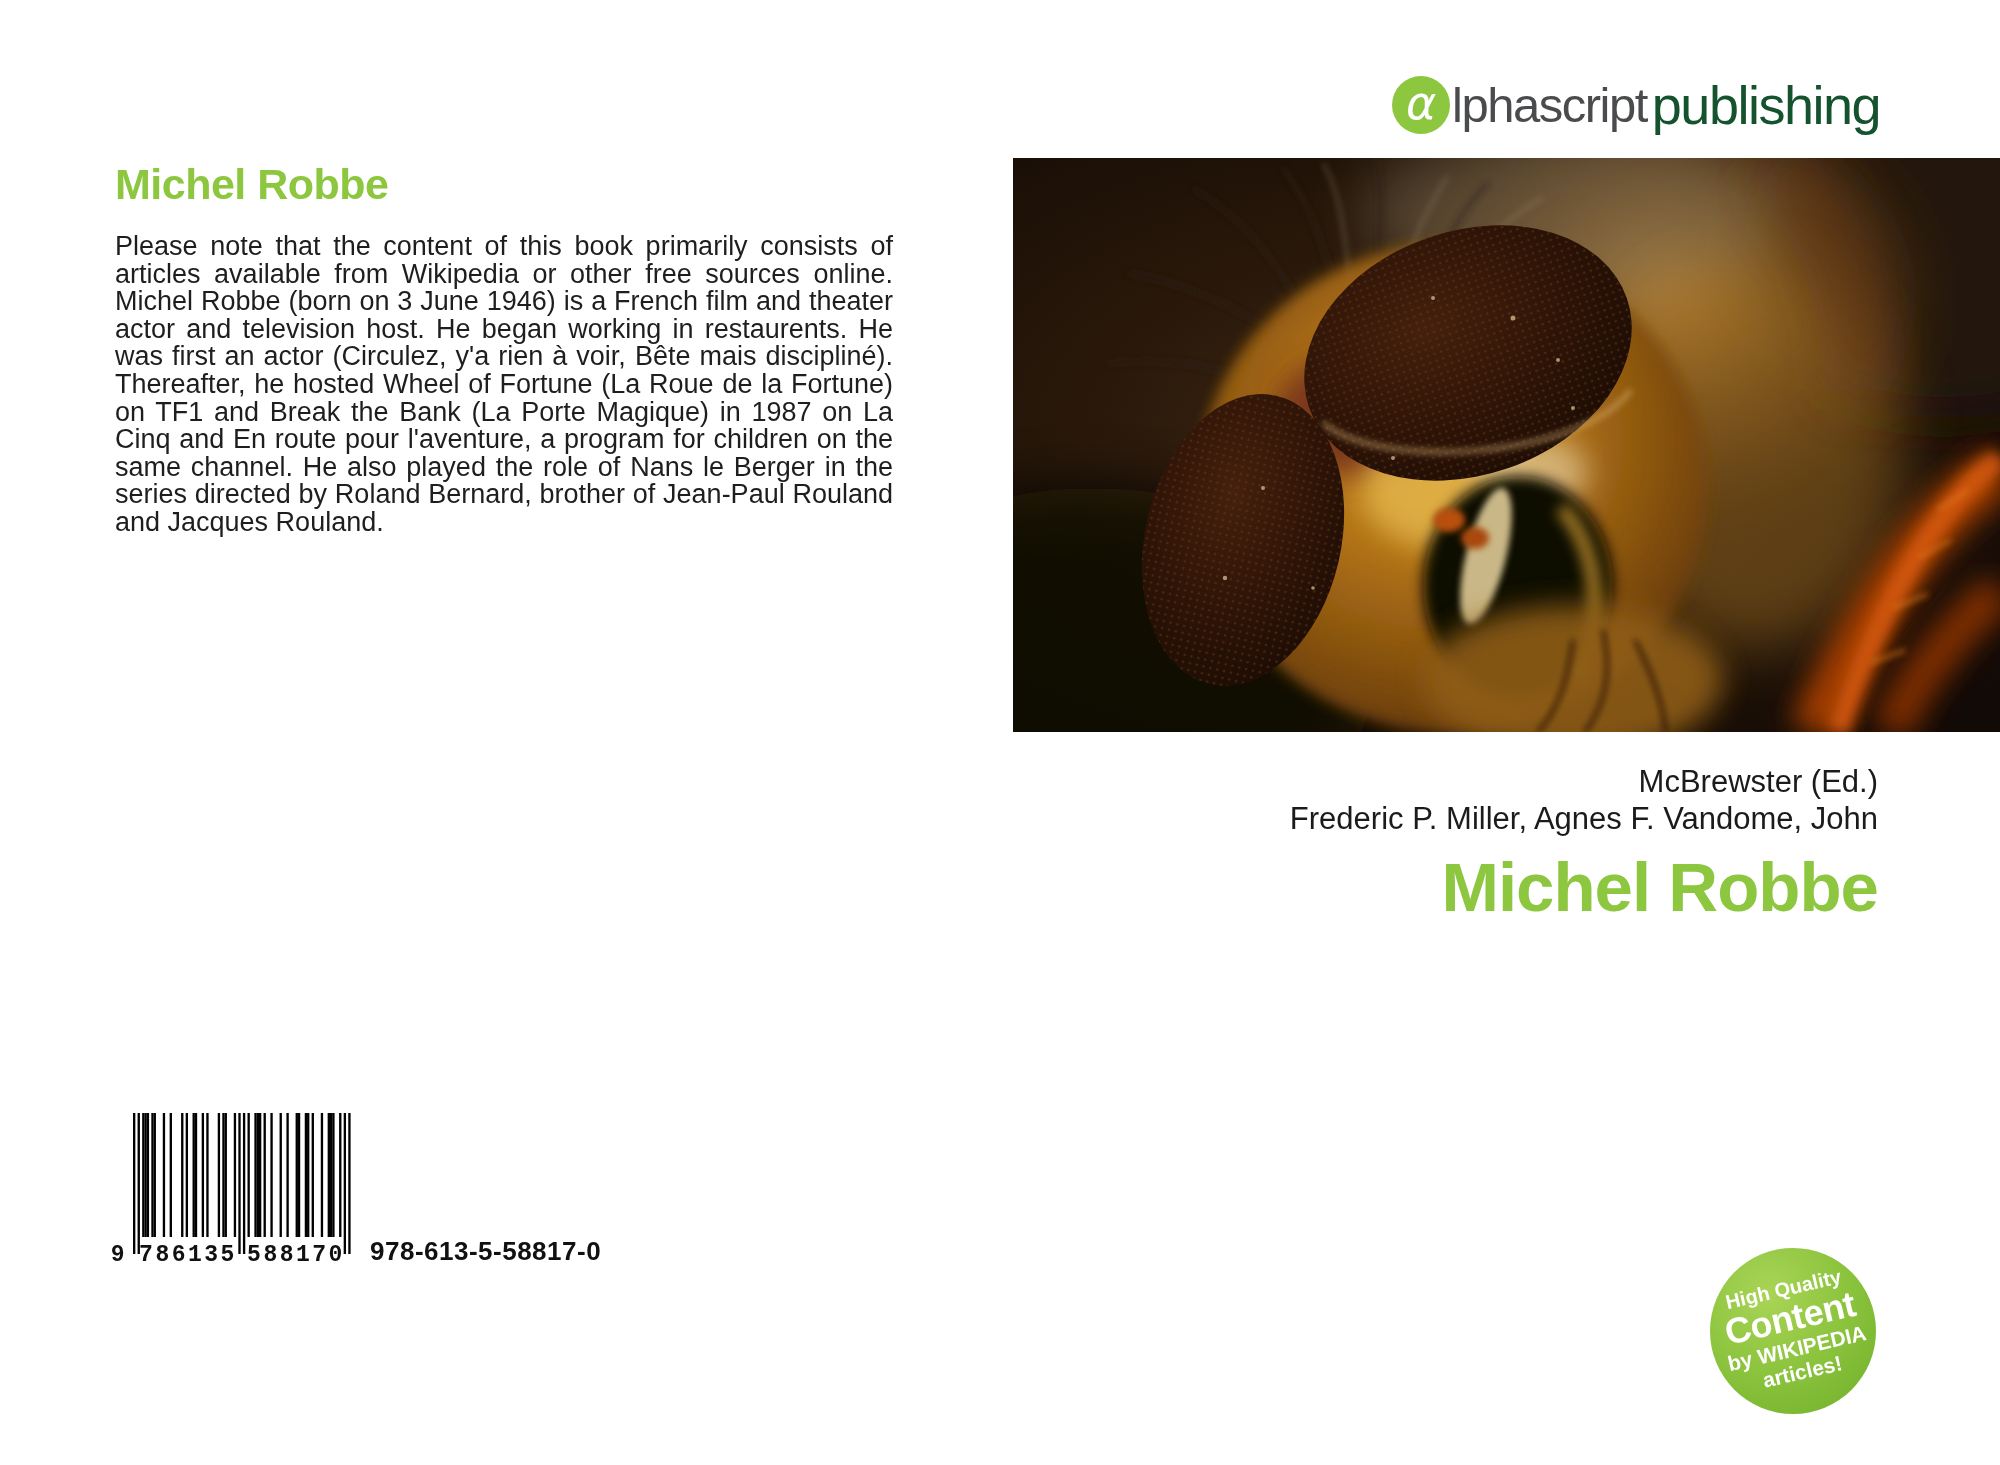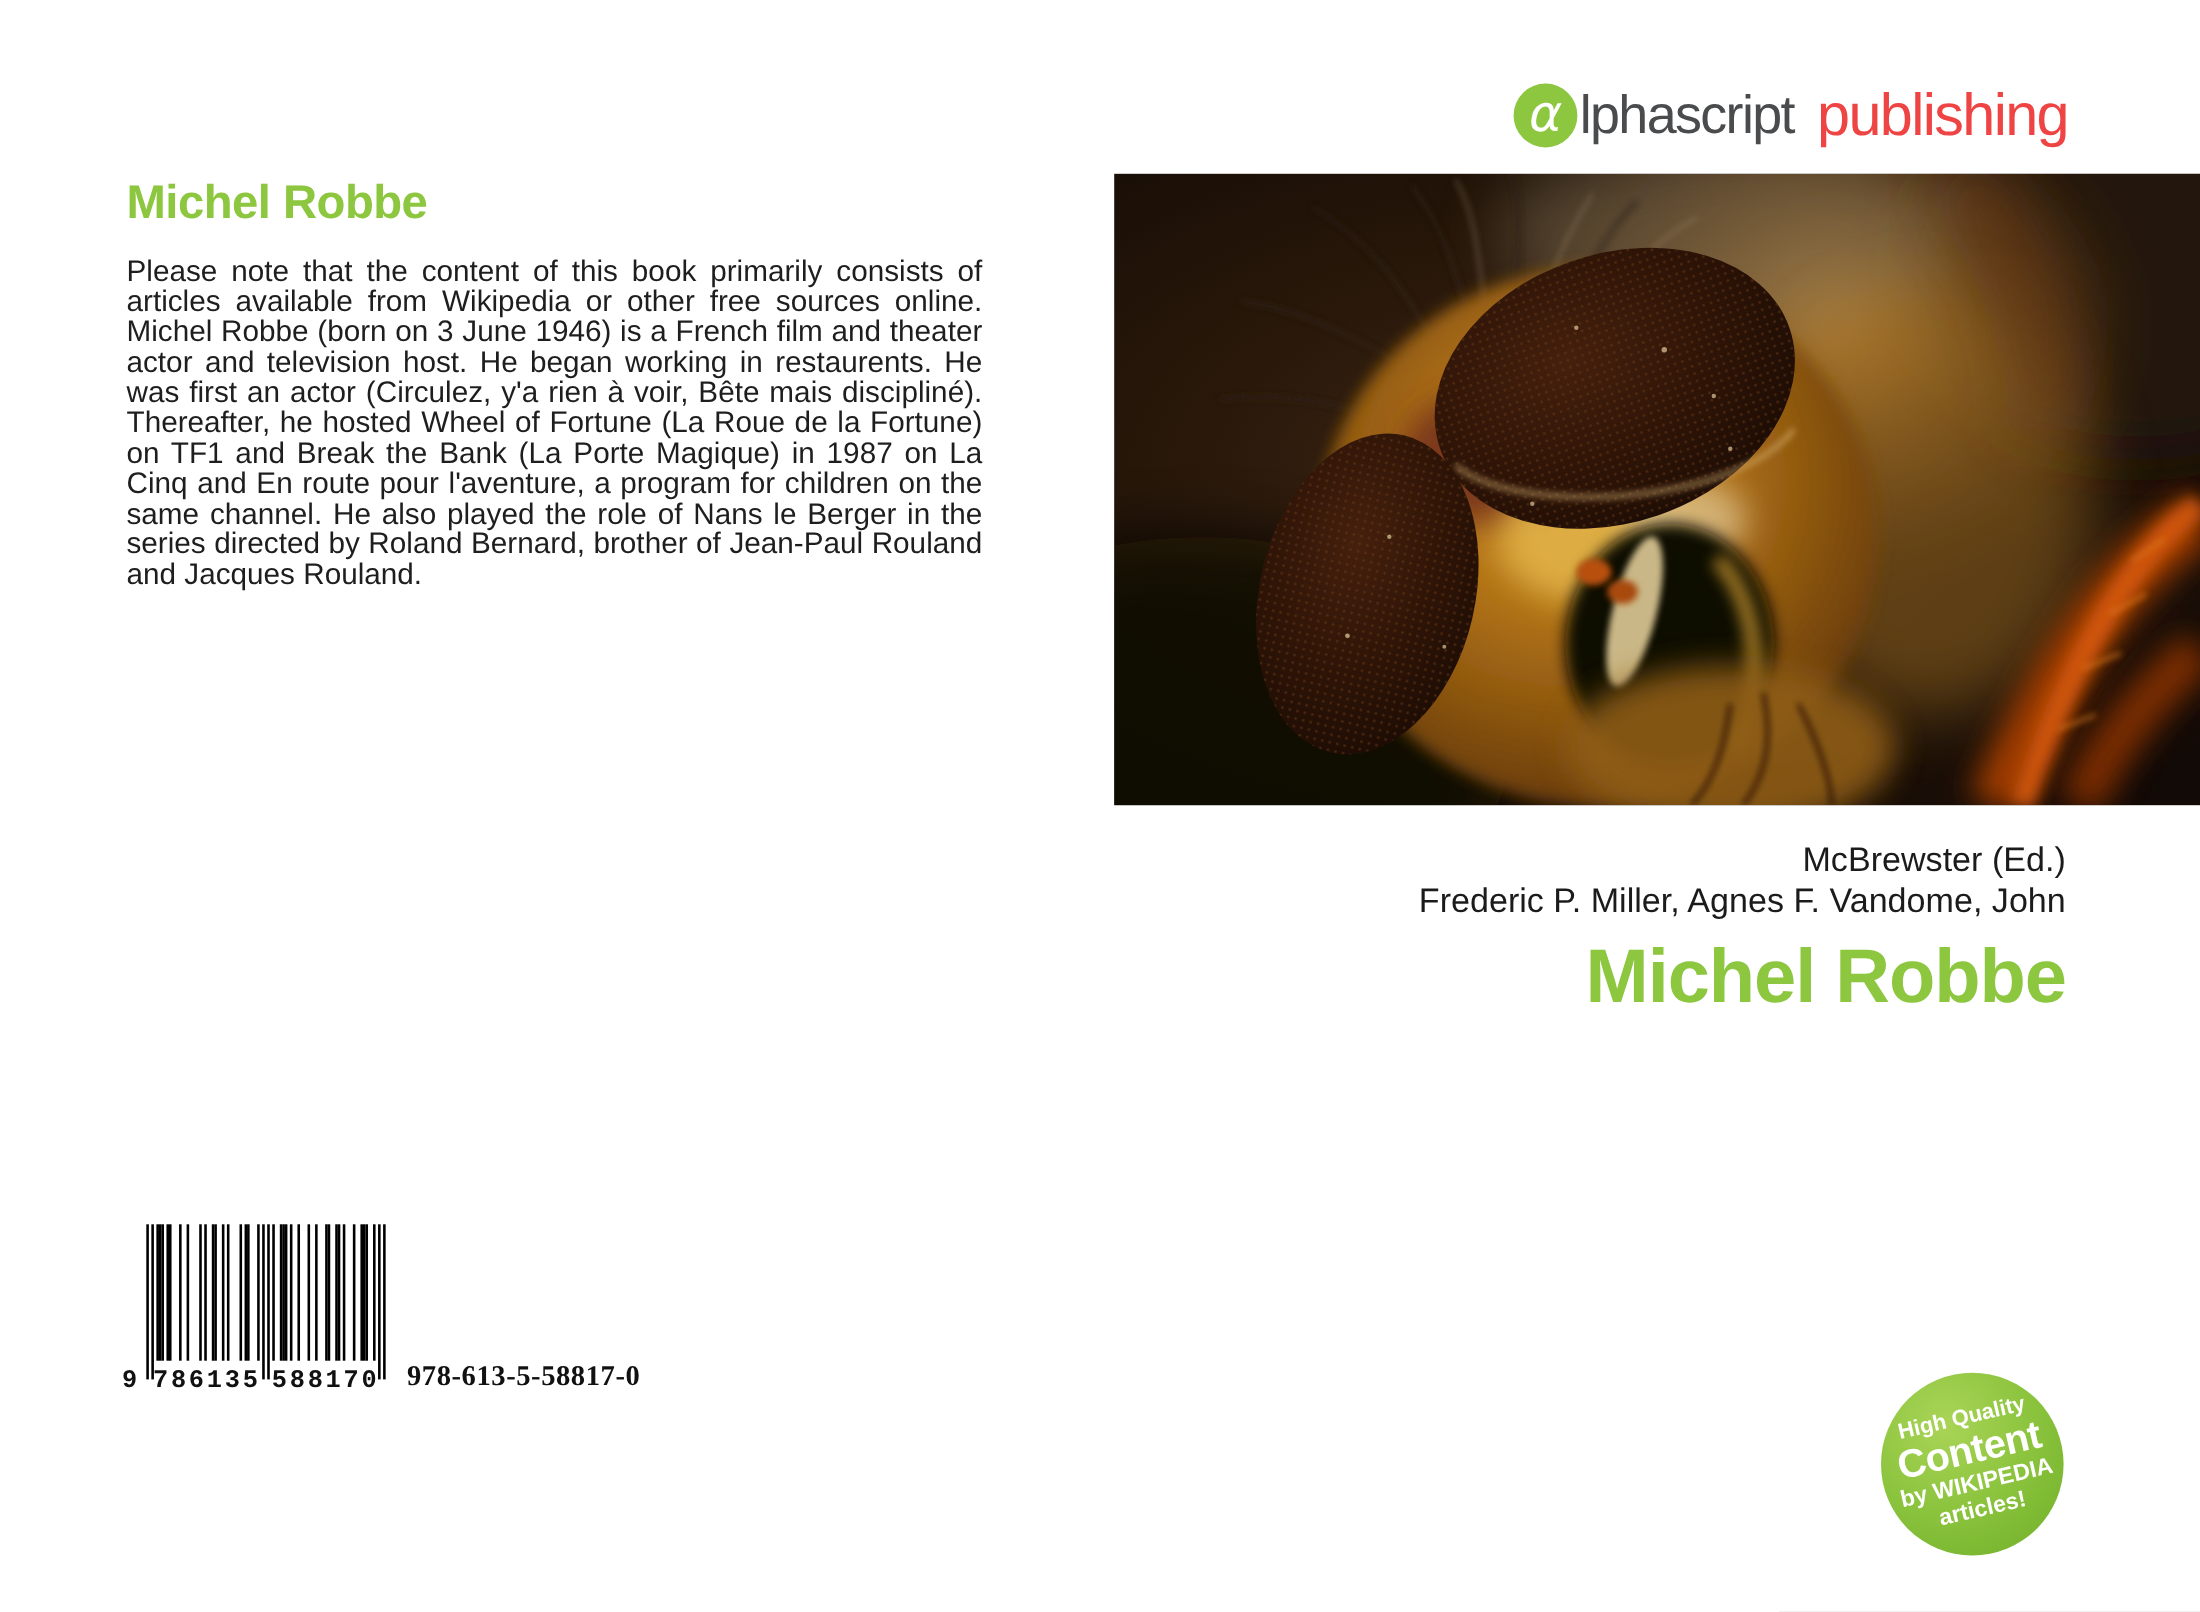--- a/index.html
+++ b/index.html
@@ -18,40 +18,40 @@
     text-align:justify;
   }
   .barcode-svg{position:absolute;left:110px;top:1110px;}
   .barcode-svg rect{fill:#000;}
   .bc-digits{
     font-family:"Liberation Mono",monospace;font-size:23px;font-weight:bold;
     letter-spacing:2.5px;fill:#111;
   }
   .isbn{
     position:absolute;left:370px;top:1236px;
-    font-size:26px;font-weight:bold;color:#111;letter-spacing:0.5px;font-family:Liberation Serif, serif;
+    font-size:26px;font-weight:bold;color:#111;letter-spacing:0.5px;
   }
   
   .logo{
     position:absolute;right:120px;top:70px;height:70px;
     display:flex;align-items:center;white-space:nowrap;
   }
   .alpha-circle{
     width:58px;height:58px;border-radius:50%;background:#8dc63f;
     display:flex;align-items:center;justify-content:center;flex:0 0 auto;
   }
   .alpha-circle span{
     color:#ffffff;font-family:"DejaVu Sans",sans-serif;font-style:italic;
     font-size:46px;line-height:1;transform:translateY(-2px);
   }
   .logo-gray{
     color:#4a4b4d;font-size:49px;letter-spacing:-1.5px;margin-left:2px;
   }
   .logo-green{
-    color:#ef4444;font-size:54px;letter-spacing:-1.5px;margin-left:21px;text-align:center;
+    color:#14532d;font-size:54px;letter-spacing:-1.5px;margin-left:5px;text-align:center;
   }
   .photo{
     position:absolute;left:1013px;top:158px;width:987px;height:574px;
     overflow:hidden;background:#1c1410;
   }
   .authors{
     position:absolute;right:122px;top:763px;text-align:right;
     font-size:31px;line-height:37px;color:#1b1b1b;
   }
   .front-title{

